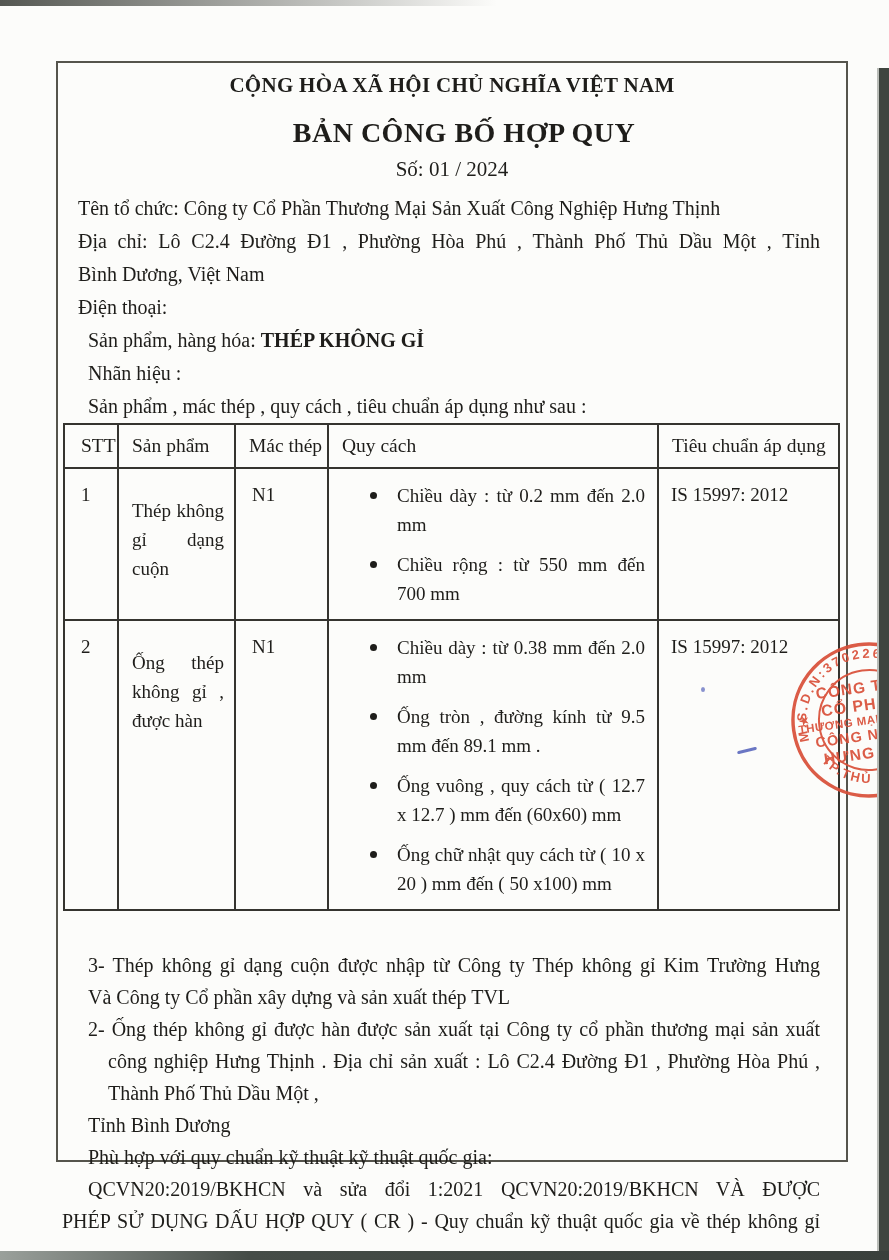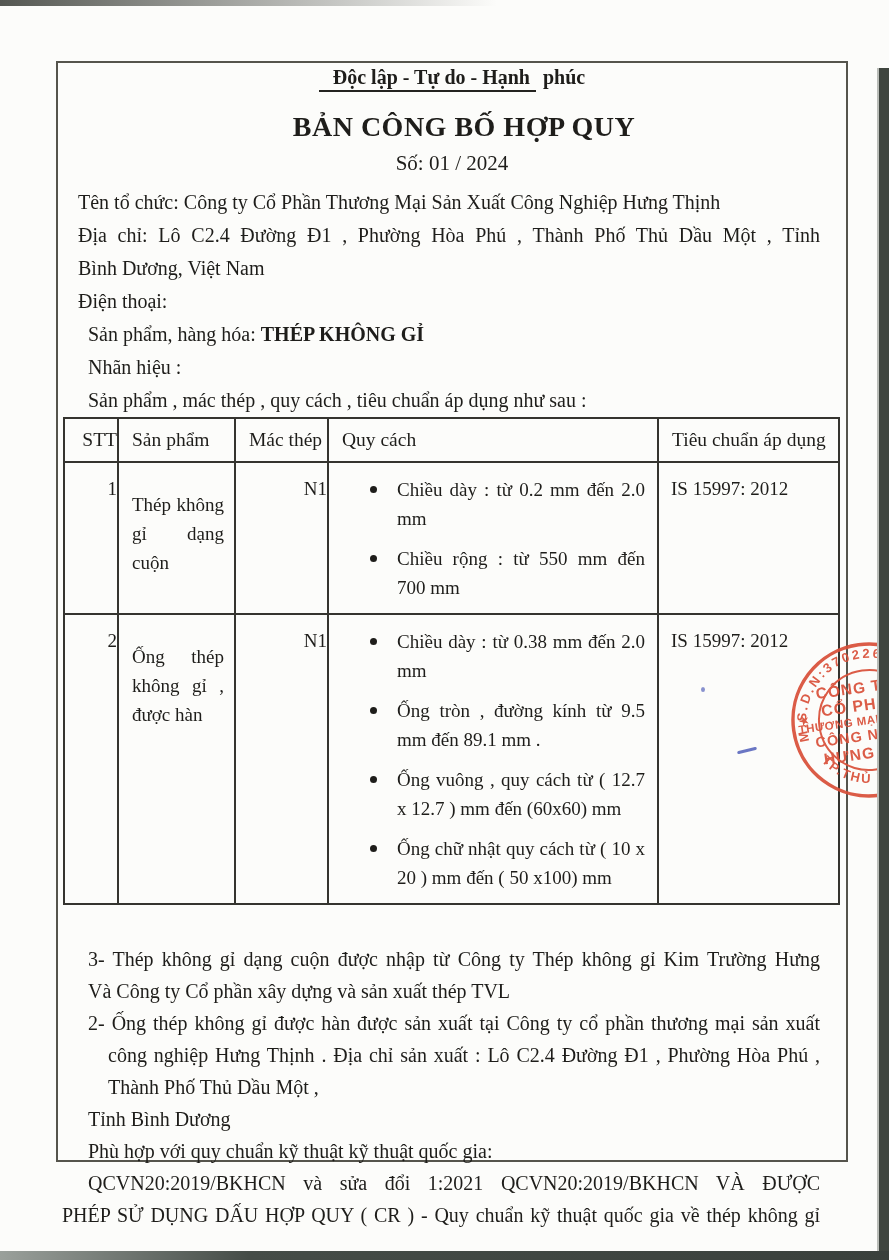--- a/index.html
+++ b/index.html
@@ -43,21 +43,21 @@
   .t-line.indent{margin-left:30px;}
   .jl{text-align:justify; text-align-last:justify;}
   .bold{font-weight:bold;}
   
   table.spec{
     margin:0 0 0 5px; width:775px; border-collapse:collapse; table-layout:fixed;
     font-size:19px; color:var(--ink);
   }
   table.spec th, table.spec td{border:2px solid var(--line); font-weight:normal;}
   table.spec th{height:44px; text-align:left; padding:0 0 0 13px; font-size:19.5px; vertical-align:middle;}
-  table.spec th.c, table.spec td.c{text-align:right; padding-left:0;}
+  table.spec th.c, table.spec td.c{text-align:left; padding-left:16px;}
   table.spec td{vertical-align:top;}
   tr.r1 td{height:94px;}
   tr.r2 td{height:234px;}
   td.sp{padding:27px 10px 0 13px; text-align:justify; line-height:29px;}
   td.stt{padding-top:11px; line-height:29px;}
   td.mac{padding-top:11px; line-height:29px;}
   td.tc{padding:11px 8px 17px 12px; line-height:29px;}
   td.qc{padding:12px 0 0 0;}
   td.qc ul{list-style:none; margin:0; padding:0 12px 0 68px;}
   td.qc li{position:relative; line-height:29px; margin-bottom:11px; text-align:justify;}
@@ -79,24 +79,22 @@
 <body>
 
 <div class="top-smudge"></div>
 <div class="right-strip"></div>
 <div class="bottom-strip"></div>
 <div class="ink-dash"></div>
 <div class="ink-dot"></div>
 
 <div class="doc-box">
 
+  <div class="nat-title center">CỘNG HÒA XÃ HỘI CHỦ NGHĨA VIỆT NAM</div>
 
-  <div class="motto center">
-    <span class="motto-underline">Độc lập - Tự do - Hạnh</span><span class="motto-tail">phúc</span>
-  </div>
 
   <div class="doc-title">BẢN CÔNG BỐ HỢP QUY</div>
 
   <div class="doc-number">Số: 01 / 2024</div>
 
   <div class="info">
     <div class="t-line">Tên tổ chức: Công ty Cổ Phần Thương Mại Sản Xuất Công Nghiệp Hưng Thịnh</div>
     <div class="t-line jl">Địa chỉ: Lô C2.4 Đường Đ1 , Phường Hòa Phú , Thành Phố Thủ Dầu Một , Tỉnh</div>
     <div class="t-line">Bình Dương, Việt Nam</div>
     <div class="t-line">Điện thoại:</div>

